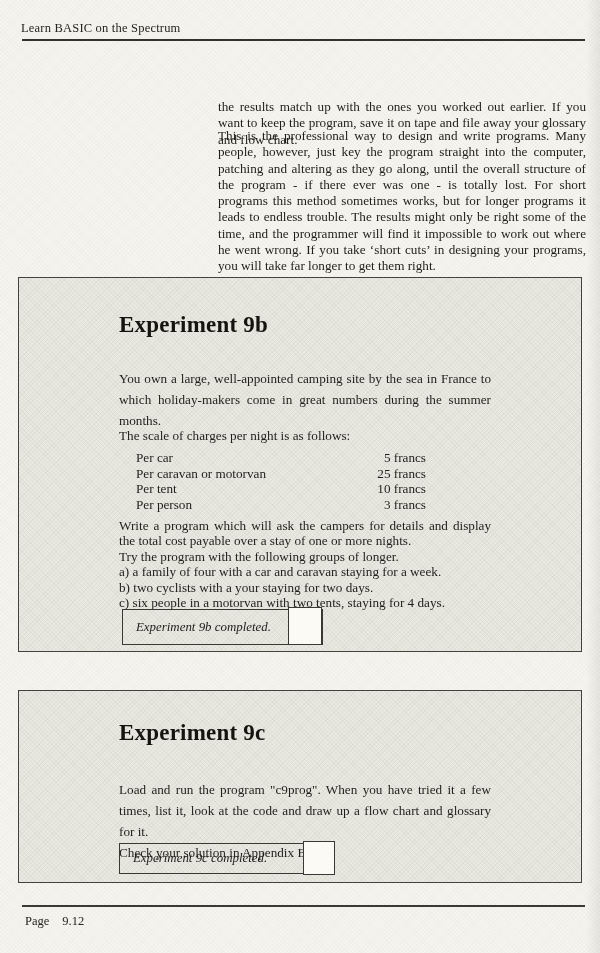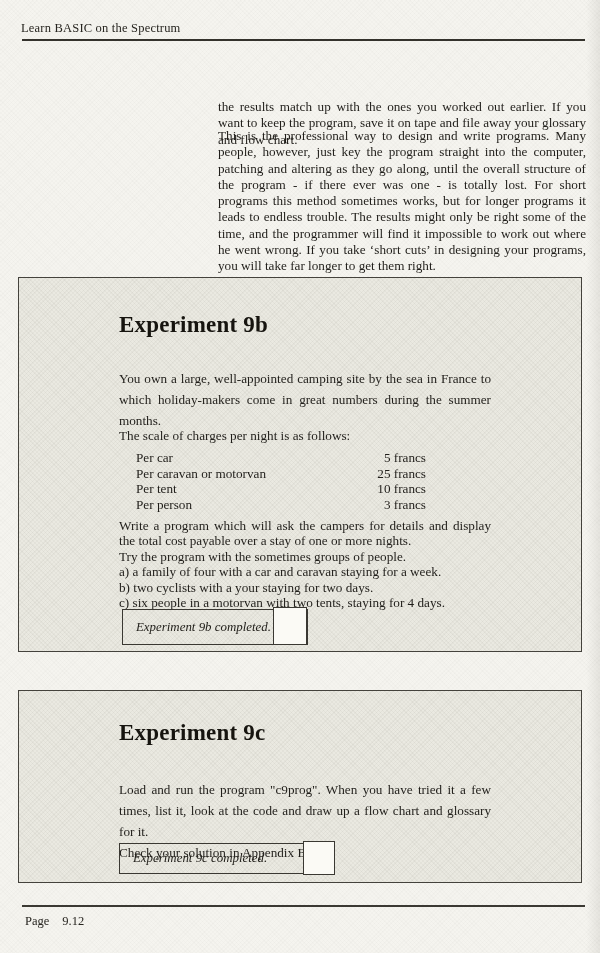--- a/index.html
+++ b/index.html
@@ -63,21 +63,21 @@
   .task-block{position:absolute;left:100px;top:240px;width:372px;font-size:13.2px;line-height:15.4px;}
   .task-block p{margin:0;}
   .exp-body-9c{top:88px;}
   .check-line{margin:0;}
   
   .completed{
     position:absolute;box-sizing:border-box;
     border:1.6px solid #3a3832;
     display:flex;align-items:center;
   }
-  .box-9b .completed{left:103px;top:331px;width:186px;height:36px;}
+  .box-9b .completed{left:103px;top:331px;width:201px;height:36px;}
   .box-9c .completed{left:100px;top:152px;width:216px;height:31px;text-align:center;}
   .completed-label{
     font-style:italic;font-size:12.9px;padding-left:13px;white-space:nowrap;
     color:#23211c;
   }
   .tick-box{
     position:absolute;background:#fbfaf5;border:1.6px solid #3a3832;box-sizing:border-box;
   }
   .box-9b .tick-box{right:0px;top:-3px;width:34px;height:38px;}
   .box-9c .tick-box{right:-1px;top:-3px;width:32px;height:34px;}
@@ -120,21 +120,21 @@
         <span class="charge-price">10 francs</span>
       </div>
       <div class="charge-row">
         <span class="charge-item">Per person</span>
         <span class="charge-price">3 francs</span>
       </div>
     </div>
 
     <div class="task-block">
       <p class="justify">Write a program which will ask the campers for details and display the total cost payable over a stay of one or more nights.</p>
-      <div>Try the program with the sometimes groups of people.</div>
+      <div>Try the program with the following groups of longer.</div>
       <div>a) a family of four with a car and caravan staying for a week.</div>
       <div>b) two cyclists with a your staying for two days.</div>
       <div>c) six people in a motorvan with two tents, staying for 4 days.</div>
     </div>
 
     <div class="completed">
       <span class="completed-label">Experiment 9b completed.</span>
       <span class="tick-box"></span>
     </div>
   </section>

